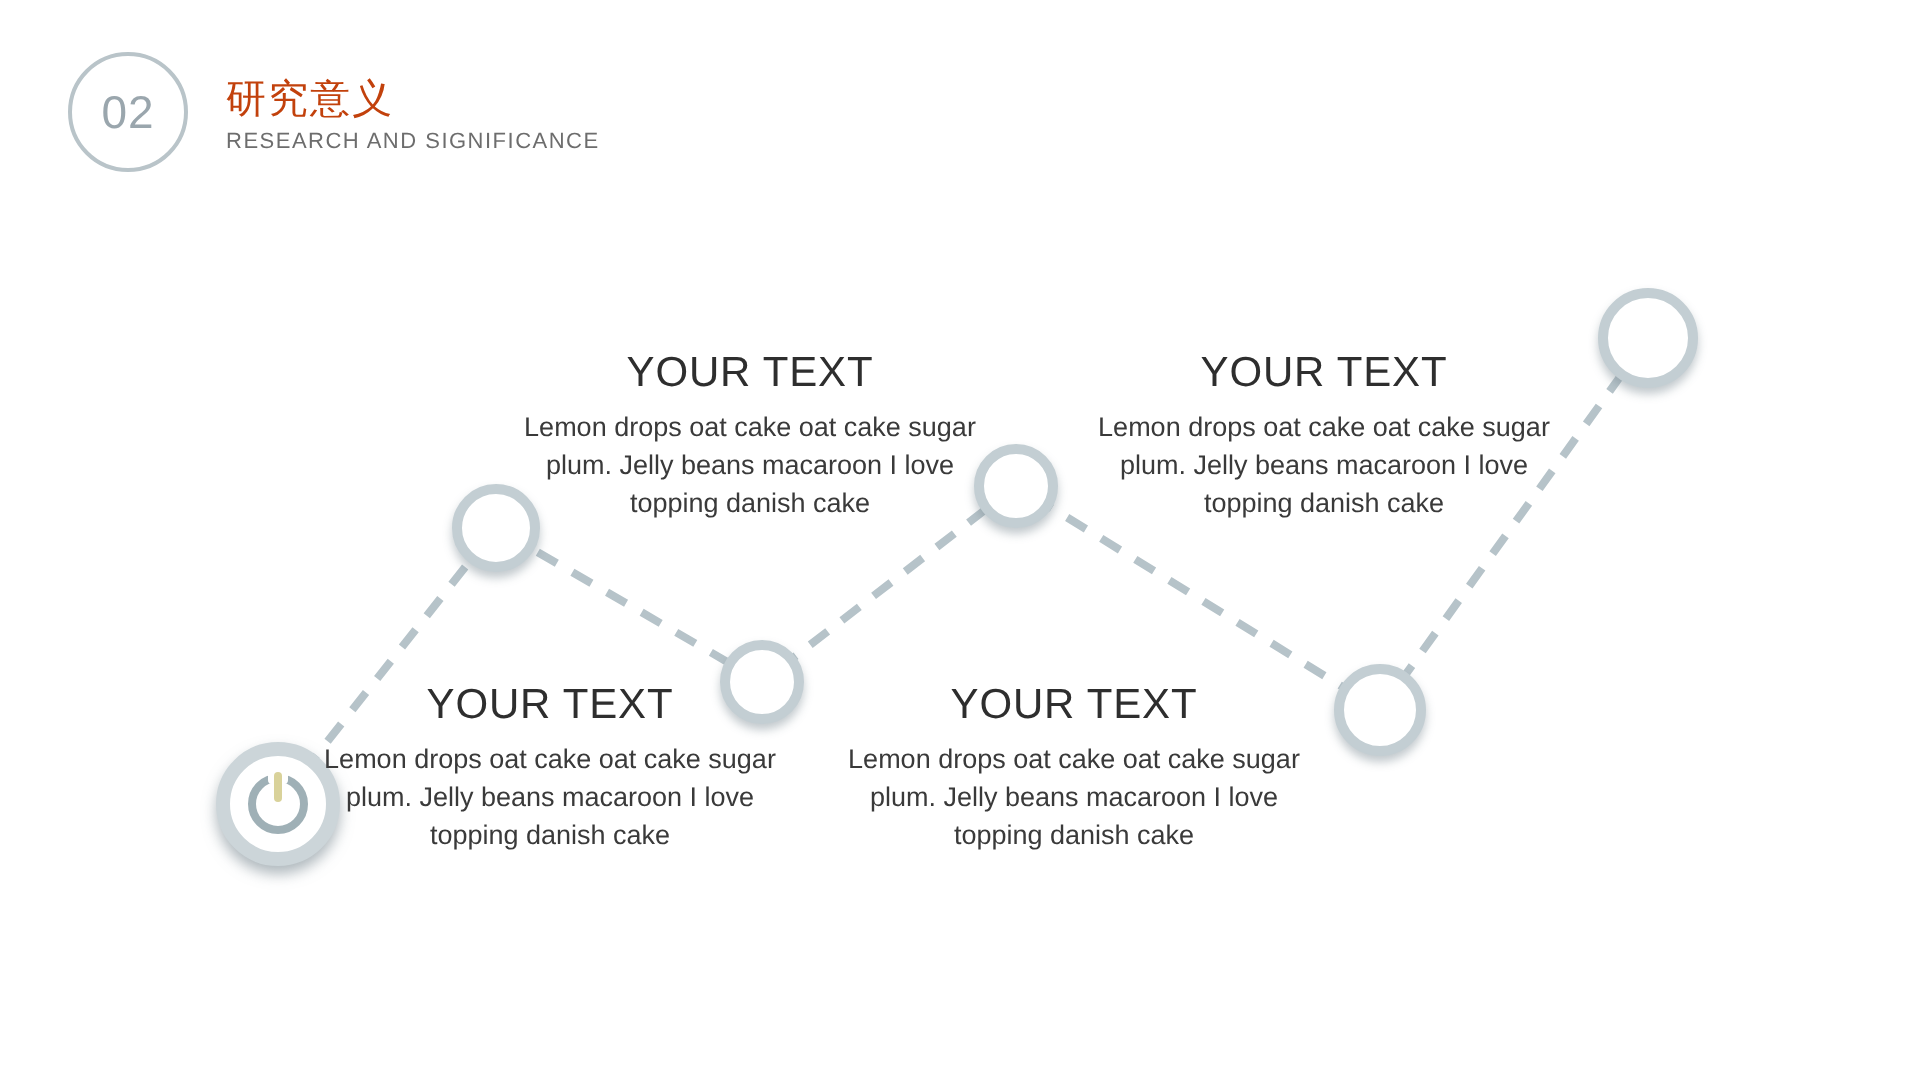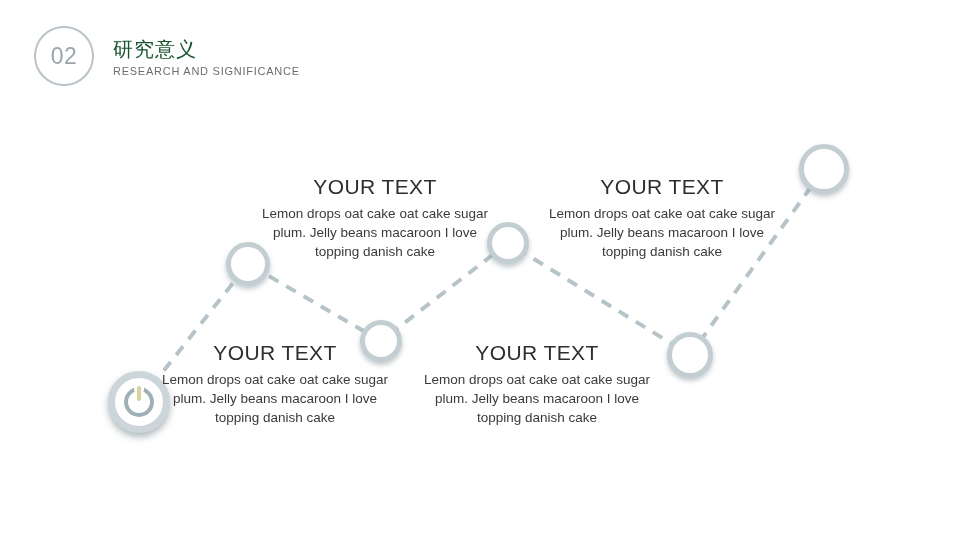--- a/index.html
+++ b/index.html
@@ -40,21 +40,21 @@
     font-size: 23px;
     font-family: "Liberation Sans", sans-serif;
     letter-spacing: 0.5px;
   }
   .header-text {
     margin-left: 19px;
     padding-top: 2px;
   }
   .title-cn {
     font-size: 20px;
-    color: #14532d;
+    color: #c2410c;
     line-height: 1.15;
     letter-spacing: 1px;
     font-family: "DejaVu Sans", "Liberation Sans", sans-serif;
   }
   .title-en {
     font-size: 11px;
     color: #6d6d6d;
     letter-spacing: 0.75px;
     margin-top: 4px;
     font-family: "Liberation Sans", sans-serif;

